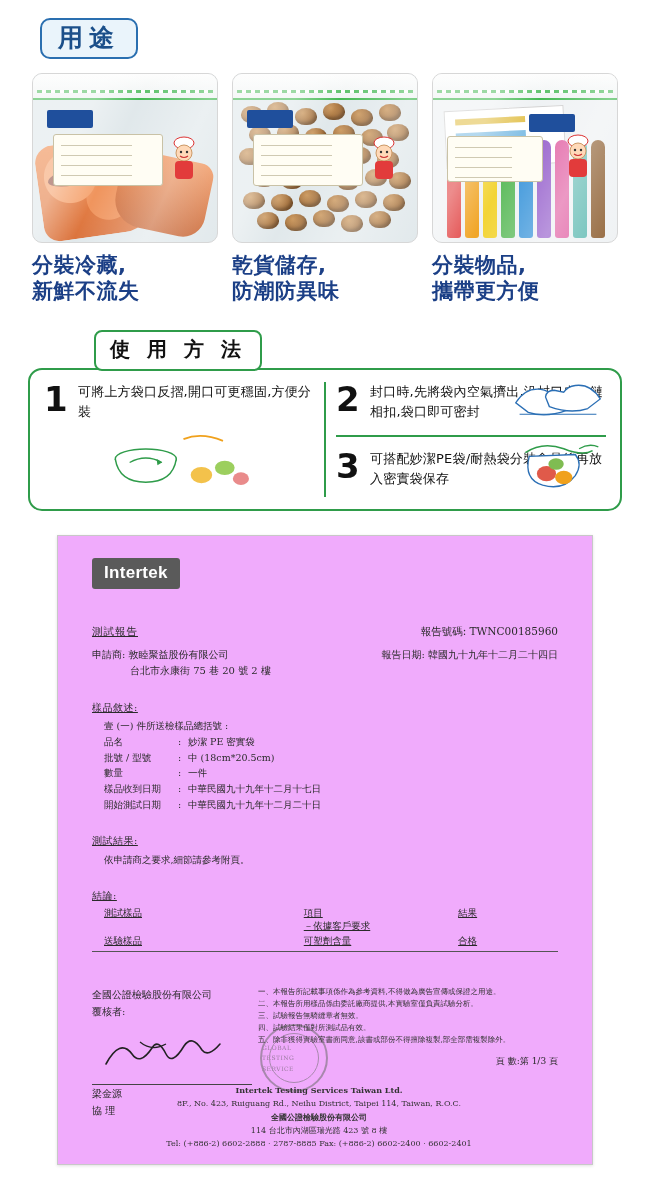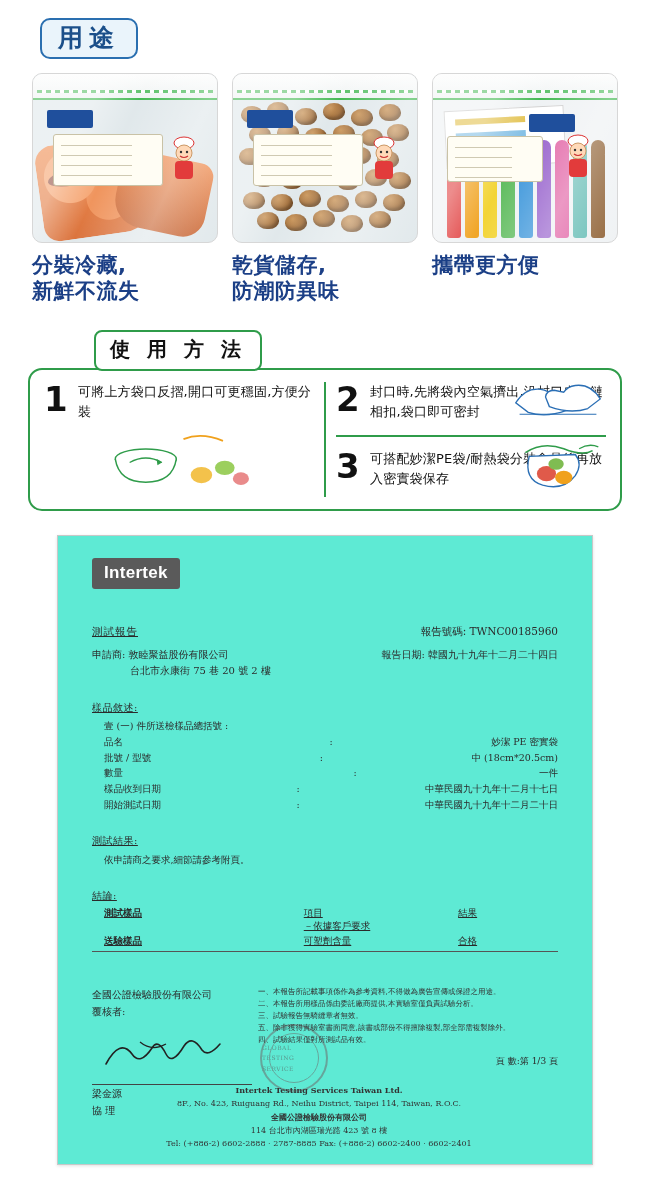--- a/index.html
+++ b/index.html
@@ -178,21 +178,21 @@
   }
   .step-text {
     font-size: 13px; line-height: 1.5; color: #111; letter-spacing: .2px;
   }
   .step-art { position: absolute; right: 0; bottom: -4px; width: 96px; height: 56px; }
 
   
   .report {
     margin: 24px auto 0 auto;
     width: 536px;
-    background: #5eead4;
+    background: #f0abfc;
     border: 1px solid #c8c8c8;
     box-shadow: 0 1px 3px rgba(0,0,0,.12);
     padding: 22px 34px 16px 34px;
     font-family: "DejaVu Serif", "Liberation Serif", serif;
     color: #2b2b2b;
     position: relative;
     min-height: 630px;
   }
   .intertek-logo {
     display: inline-block;
@@ -216,28 +216,28 @@
     margin-top: 8px;
     display: flex; justify-content: space-between;
     font-size: 10px; line-height: 1.6;
   }
   .rep-meta .left-col { width: 58%; }
   .rep-meta .right-col { width: 42%; text-align: right; }
   .sec-label {
     margin-top: 22px; font-size: 10px; text-decoration: underline; letter-spacing: .5px;
   }
   .spec-list { margin-top: 3px; font-size: 9.5px; line-height: 1.65; padding-left: 12px; }
-  .spec-row { display: flex; justify-content: space-between; }
+  .spec-row { display: flex; }
   .spec-key { width: 74px; }
   .spec-colon { width: 10px; }
   .para { font-size: 9.5px; margin-top: 4px; padding-left: 12px; line-height: 1.6; }
   .concl-table { margin-top: 4px; font-size: 9.5px; width: 100%; }
   .concl-table .hdr { display: flex; padding-left: 12px; }
   .concl-table .hdr span { text-decoration: underline; }
-  .col1 { width: 44%; font-weight: bold; }
+  .col1 { width: 44%; }
   .col2 { width: 34%; }
   .col3 { width: 22%; }
   .rule { border: 0; border-top: 1px solid #555; margin: 3px 0 3px 0; }
   .sig-block { margin-top: 34px; font-size: 10px; line-height: 1.7; }
   .sig-img {
     margin-top: 10px; height: 52px; position: relative;
   }
   .sig-line { border-top: 1px solid #444; width: 160px; margin-top: 2px; }
   .stamp {
     position: absolute; left: 168px; top: -6px;
@@ -380,20 +380,21 @@
         <circle cx="14" cy="16" r="1.2" fill="#333"></circle>
           <circle cx="20" cy="16" r="1.2" fill="#333"></circle>
         <path d="M13 20 q4 3 8 0" stroke="#c33" fill="none" stroke-width="1.2"></path>
         <rect x="8" y="25" width="18" height="18" rx="4" fill="#e23b3b"></rect>
       </svg>
       <div class="zip-top"></div>
       <div class="zip-line"></div>
       <div class="bag-sheen"></div>
     </div>
     <div class="card-caption">
+      <div>分裝物品,</div>
       <div>攜帶更方便</div>
     </div>
   </div>
 </div>
 
 
 <div class="howto-wrap">
   <div class="howto-head">
     <span class="howto-head-text">使 用 方 法</span>
   </div>
@@ -537,22 +538,22 @@
     </div>
     <div class="sig-line"></div>
     <div>梁金源</div>
     <div>協 理</div>
   </div>
 
   <div class="notes">
     <div>一、本報告所記載事項係作為參考資料,不得做為廣告宣傳或保證之用途。</div>
     <div>二、本報告所用樣品係由委託廠商提供,本實驗室僅負責試驗分析。</div>
     <div>三、試驗報告無騎縫章者無效。</div>
+    <div>四、試驗結果僅對所測試品有效。</div>
     <div>五、除非獲得實驗室書面同意,該書或部份不得擅除複製,部全部需複製除外。</div>
-    <div>四、試驗結果僅對所測試品有效。</div>
   </div>
 
   <div class="page-no">
     <span>頁 數:第</span>
     <span>1/3</span>
     <span>頁</span>
   </div>
 
   <div class="rep-footer">
     <div class="bold">Intertek Testing Services Taiwan Ltd.</div>

